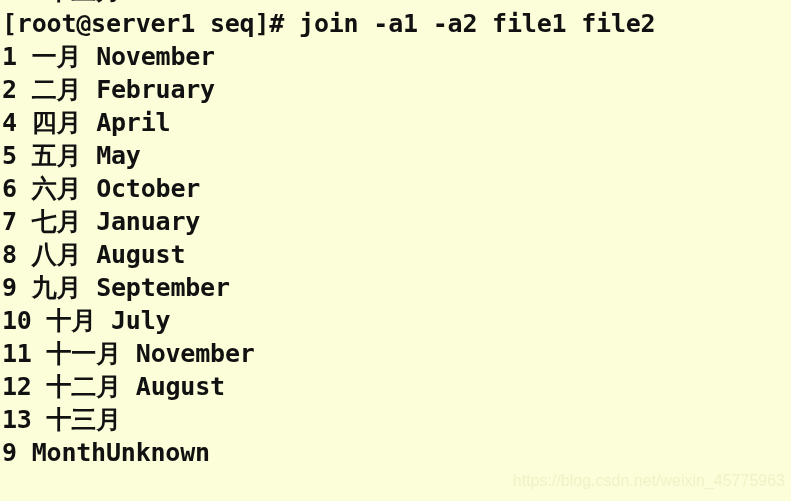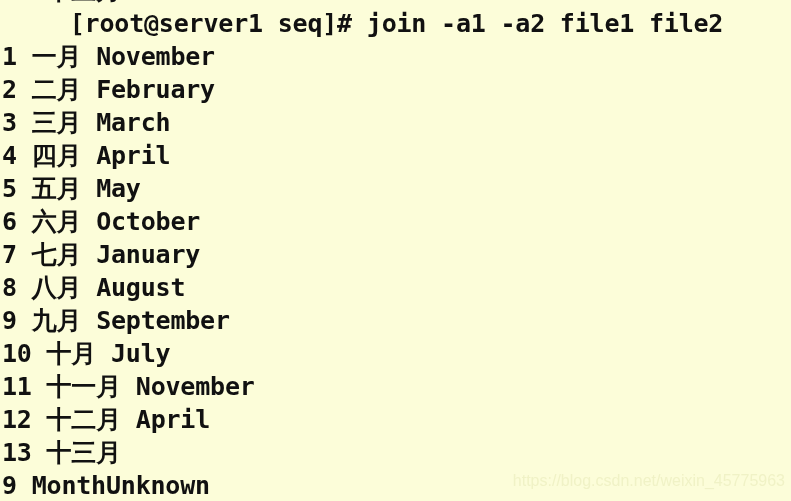--- a/index.html
+++ b/index.html
@@ -32,21 +32,20 @@
   .line {
     height: 33px;
     white-space: pre;
     letter-spacing: -0.2px;
   }
   .line.clipped {
     color: #111111;
   }
   .prompt-line {
     white-space: pre;
-    text-align: center;
   }
   .watermark {
     position: absolute;
     right: 6px;
     bottom: 12px;
     font-family: "Liberation Sans", "DejaVu Sans", sans-serif;
     font-size: 16px;
     font-weight: normal;
     line-height: 16px;
     color: #f0f2c6;
@@ -62,30 +61,29 @@
 <div id="terminal">
 
   <div class="screen">
 
     <div class="line clipped">13 十三月</div>
 
     <div class="line prompt-line">[root@server1 seq]# join -a1 -a2 file1 file2</div>
 
     <div class="line">1 一月 November</div>
     <div class="line">2 二月 February</div>
-    <div class="line">3 三月 March</div>
     <div class="line">4 四月 April</div>
     <div class="line">5 五月 May</div>
     <div class="line">6 六月 October</div>
     <div class="line">7 七月 January</div>
     <div class="line">8 八月 August</div>
     <div class="line">9 九月 September</div>
     <div class="line">10 十月 July</div>
     <div class="line">11 十一月 November</div>
-    <div class="line">12 十二月 April</div>
+    <div class="line">12 十二月 August</div>
     <div class="line">13 十三月</div>
     <div class="line">9 MonthUnknown</div>
 
   </div>
 
   <div class="watermark">https://blog.csdn.net/weixin_45775963</div>
 
 </div>
 
 </body></html>

